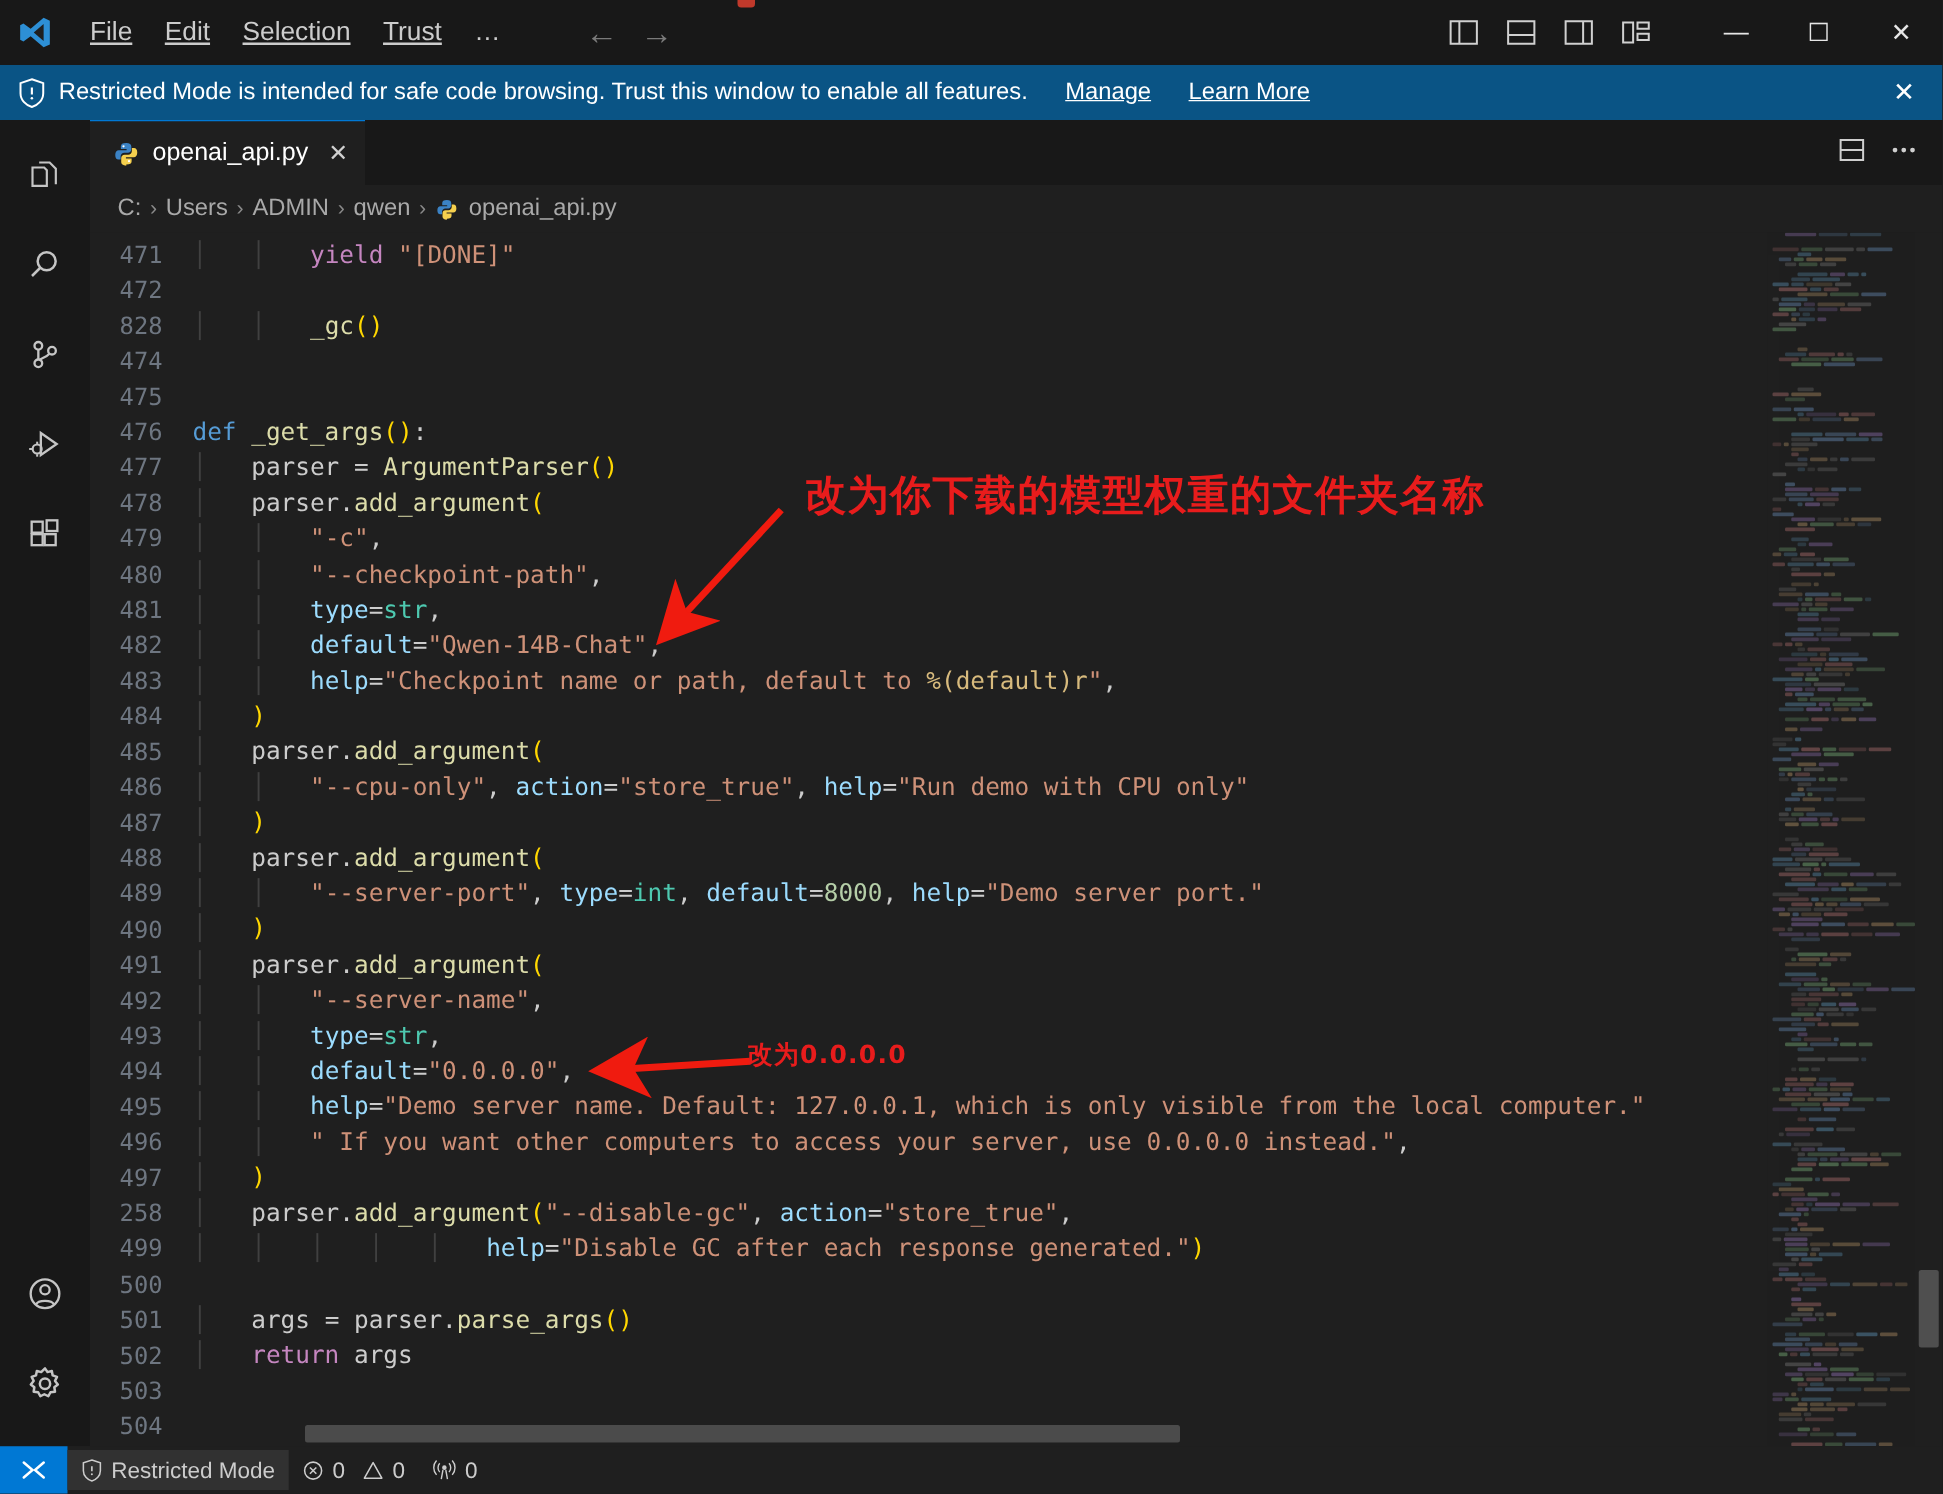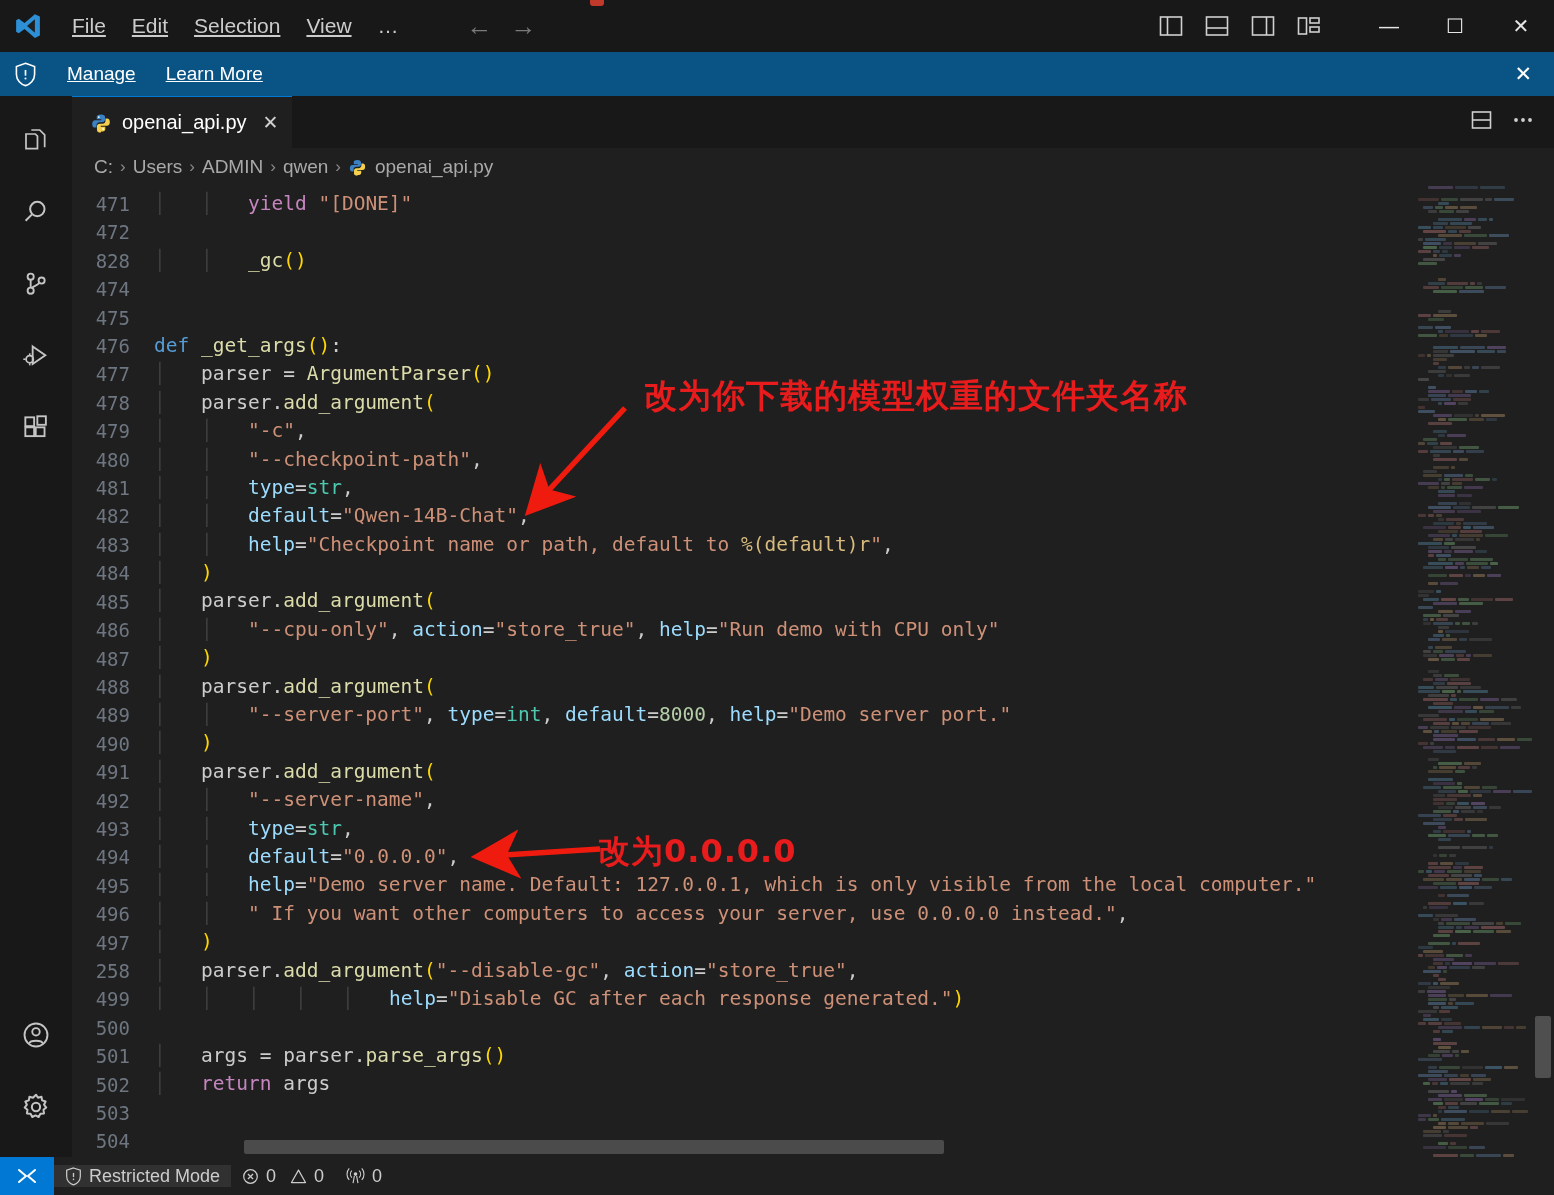--- a/index.html
+++ b/index.html
@@ -112,29 +112,29 @@
 
   
   .v-scroll { position: absolute; right: 0; top: 0; width: 22px; height: 100%; }
   .v-thumb { position: absolute; right: 3px; width: 16px; background: #4f4f4f; border-radius: 2px; }
   .h-scroll { position: absolute; left: 0; bottom: 0; height: 22px; width: 100%; }
   .h-thumb { position: absolute; left: 172px; bottom: 3px; height: 14px; width: 700px; background: #4b4b4b; border-radius: 2px;}
 
   
   .annot { position: absolute; color: #e81c1c; font-family: "DejaVu Sans", sans-serif; font-weight: 600; pointer-events: none; }
   .annot-1 { left: 644px; top: 374px; font-size: 33px; letter-spacing: 1px; }
-  .annot-2 { left: 598px; top: 830px; font-size: 32px; letter-spacing: 1px; }
+  .annot-2 { left: 598px; top: 830px; font-size: 20px; letter-spacing: 1px; }
 
   
   .statusbar {
     flex: 0 0 38px; height: 38px; background: #1f1f1f; display: flex; align-items: center;
     font-size: 18px; color: #cccccc; position: relative;
   }
   .sb-remote { background: #0078d4; width: 54px; height: 38px; display:flex; align-items:center; justify-content:center; }
-  .sb-item { display: flex; align-items: center; gap: 7px; padding: 0 11px; height: 22px; cursor: pointer; }
+  .sb-item { display: flex; align-items: center; gap: 7px; padding: 0 11px; height: 32px; cursor: pointer; }
   .sb-restricted { background: #313131; }
   .sb-right { position: absolute; right: 0; top: 0; height: 38px; display: flex; align-items: center; }
 
   .watermark {
     position: absolute; right: 8px; bottom: 2px; pointer-events: none;
     color: rgba(255,255,255,0.55); font-size: 26px; white-space: nowrap;
     font-family: "Liberation Sans", sans-serif;
   }
   .watermark .big { color: rgba(255,255,255,0.92); font-weight: 700; font-size: 28px; }
   .top-red-nub { position:absolute; left: 590px; top: 0; width: 14px; height: 6px; background:#c0392b; border-radius: 0 0 3px 3px; }
@@ -151,21 +151,21 @@
       <svg width="30" height="30" viewBox="0 0 24 24">
         <path d="M17.5 2.5 L21.5 4.4 V19.6 L17.5 21.5 L9.2 14.4 L4.6 17.8 L2.5 16.6 V7.4 L4.6 6.2 L9.2 9.6 Z" fill="#2d8fd5"></path>
         <path d="M17.5 6.6 V17.4 L11.2 12 Z" fill="#1f1f1f"></path>
       </svg>
     </div>
 
     <div class="menu">
       <div class="menu-item"><u>File</u></div>
       <div class="menu-item"><u>Edit</u></div>
       <div class="menu-item"><u>Selection</u></div>
-      <div class="menu-item"><u>View</u></div>
+      <div class="menu-item"><u>Trust</u></div>
       <div class="menu-item">…</div>
     </div>
 
     <div class="nav-arrows">
       <span class="nav-arrow">←</span>
       <span class="nav-arrow">→</span>
     </div>
 
 
     <div class="layout-icons">
@@ -202,20 +202,21 @@
       <div class="win-btn close">✕</div>
     </div>
   </div>
 
   <div class="banner">
     <svg width="23" height="25" viewBox="0 0 20 22">
       <path d="M10 1.2 L18 4 V11 C18 16 14 19.6 10 20.8 C6 19.6 2 16 2 11 V4 Z" fill="none" stroke="#ffffff" stroke-width="1.4"></path>
       <line x1="10" y1="7" x2="10" y2="12" stroke="#ffffff" stroke-width="1.5"></line>
       <circle cx="10" cy="14.6" r="0.9" fill="#ffffff"></circle>
     </svg>
+    <span class="banner-text">Restricted Mode is intended for safe code browsing. Trust this window to enable all features.</span>
     <span class="banner-link">Manage</span>
     <span class="banner-link">Learn More</span>
     <span class="banner-close">✕</span>
   </div>
 
   <div class="body-row">
 
     <div class="activitybar">
       <div class="act-item">
         <svg width="32" height="32" viewBox="0 0 24 24">

